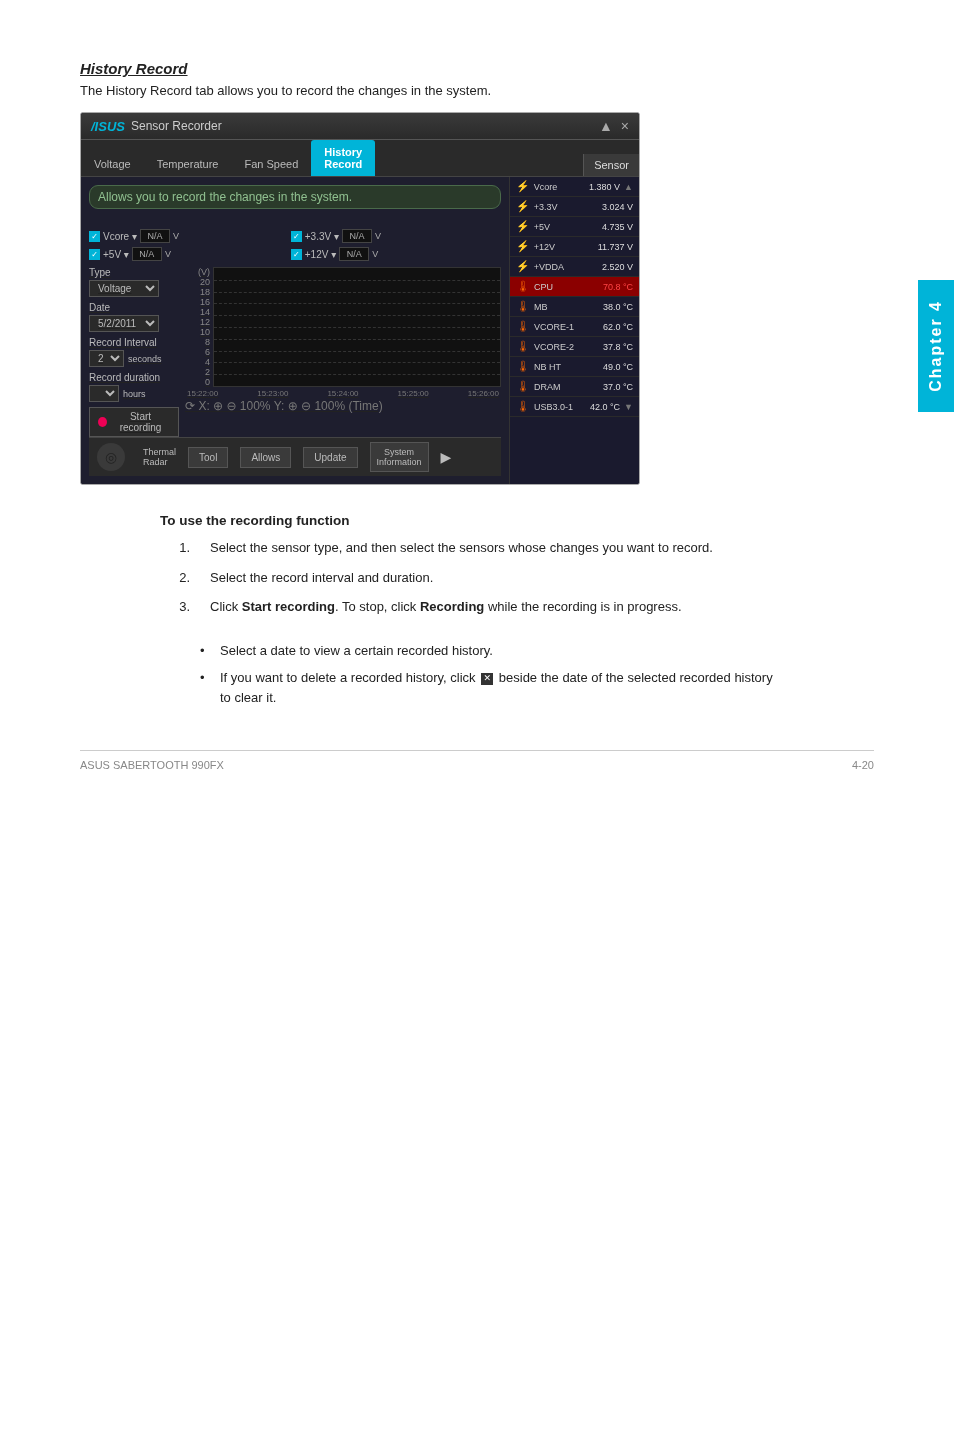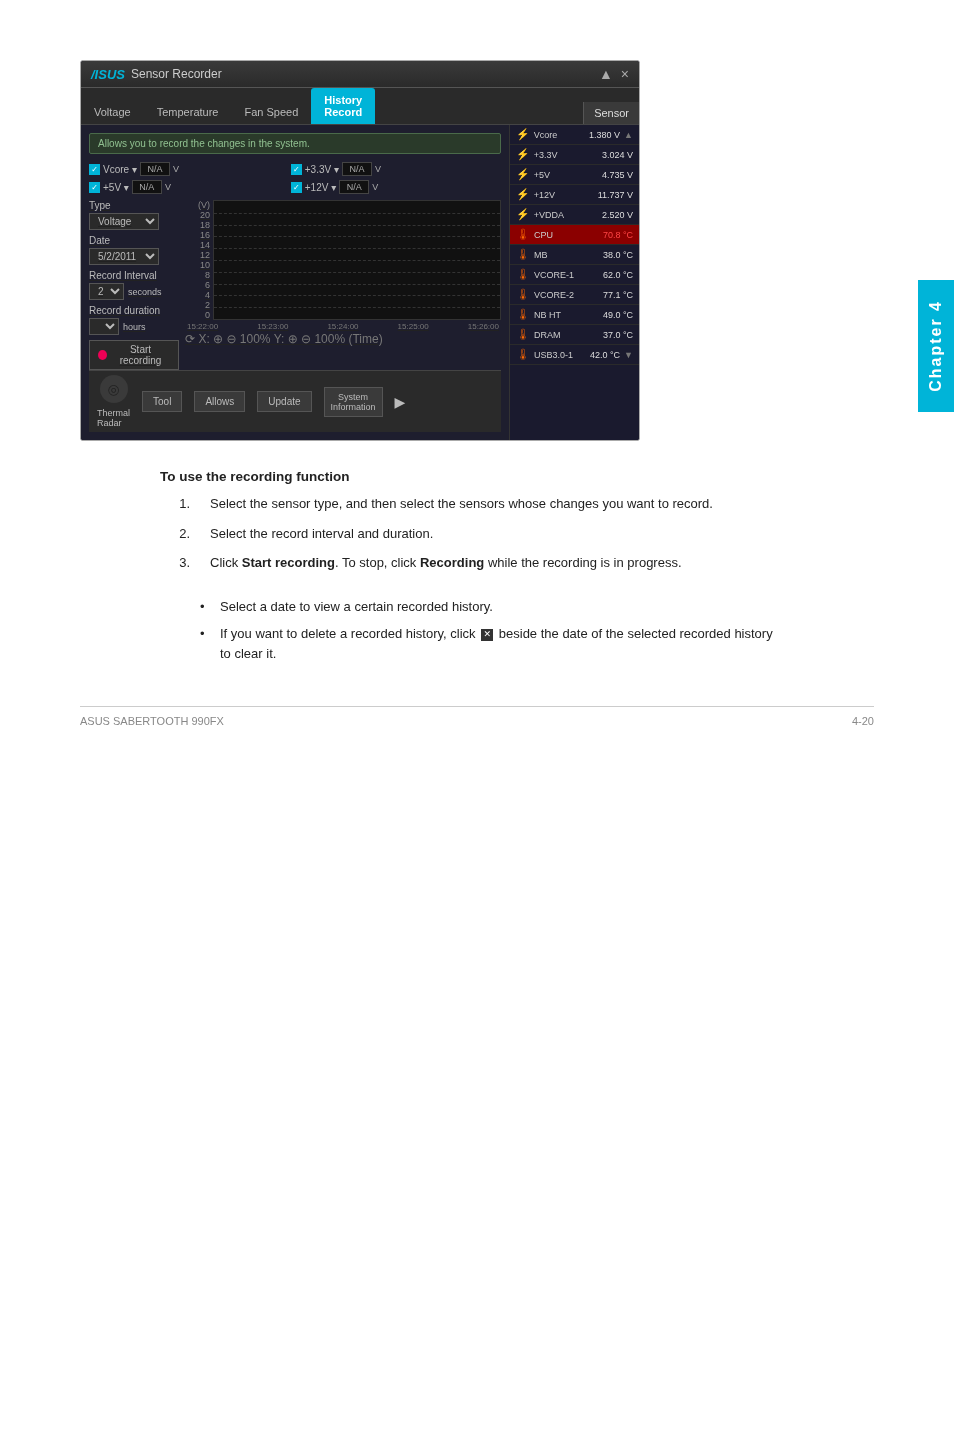--- a/index.html
+++ b/index.html
@@ -116,24 +116,24 @@
     .left-panel {
       flex: 1;
       padding: 8px;
       background: #1e1e2e;
     }
 
     .info-bar {
       background: #2a3a2a;
       border: 1px solid #4a6a4a;
       padding: 4px 8px;
-      font-size: 10px;
+      font-size: 12px;
       color: #90c090;
-      margin-bottom: 8px;
-      border-radius: 2px;
+      margin-bottom: 20px;
+      border-radius: 9px;
     }
 
     .sensor-checkboxes {
       display: flex;
       flex-wrap: wrap;
       gap: 4px;
       margin-bottom: 6px;
     }
     .sensor-row {
       display: flex;
@@ -292,23 +292,23 @@
     .app-taskbar {
       background: #2a2a2a;
       border-top: 1px solid #444;
       display: flex;
       align-items: center;
       padding: 4px 8px;
       gap: 12px;
     }
     .taskbar-item {
       display: flex;
-      flex-direction: column;
-      align-items: center;
-      gap: 5px;
+      flex-direction: row;
+      align-items: center;
+      gap: 18px;
       cursor: pointer;
     }
     .taskbar-icon {
       width: 28px;
       height: 28px;
       background: #3a3a3a;
       border-radius: 50%;
       display: flex;
       align-items: center;
       justify-content: center;
@@ -444,20 +444,24 @@
       justify-content: center;
       vertical-align: middle;
       margin: 0 2px;
     }
   </style>
 </head>
 <body>
 
 <div class="page-container">
 
+  <div class="content-section" style="margin-bottom:10px;">
+    <div class="section-title">History Record</div>
+    <div class="section-subtitle">The History Record tab allows you to record the changes in the system.</div>
+  </div>
 
   <div class="screenshot-box">
 
     <div class="app-titlebar">
       <div class="app-logo">
         <span class="asus-logo">/ISUS</span>
         <span class="app-title-text">Sensor Recorder</span>
       </div>
       <div class="titlebar-controls">
         <span class="titlebar-btn">▲</span>
@@ -641,21 +645,21 @@
           <span class="sensor-val">38.0 °C</span>
         </div>
         <div class="sensor-item">
           <span class="sensor-icon temp">🌡</span>
           <span class="sensor-name">VCORE-1</span>
           <span class="sensor-val">62.0 °C</span>
         </div>
         <div class="sensor-item">
           <span class="sensor-icon temp">🌡</span>
           <span class="sensor-name">VCORE-2</span>
-          <span class="sensor-val">77.1 °C</span>
+          <span class="sensor-val">37.8 °C</span>
         </div>
         <div class="sensor-item">
           <span class="sensor-icon temp">🌡</span>
           <span class="sensor-name">NB HT</span>
           <span class="sensor-val">49.0 °C</span>
         </div>
         <div class="sensor-item">
           <span class="sensor-icon temp">🌡</span>
           <span class="sensor-name">DRAM</span>
           <span class="sensor-val">37.0 °C</span>

